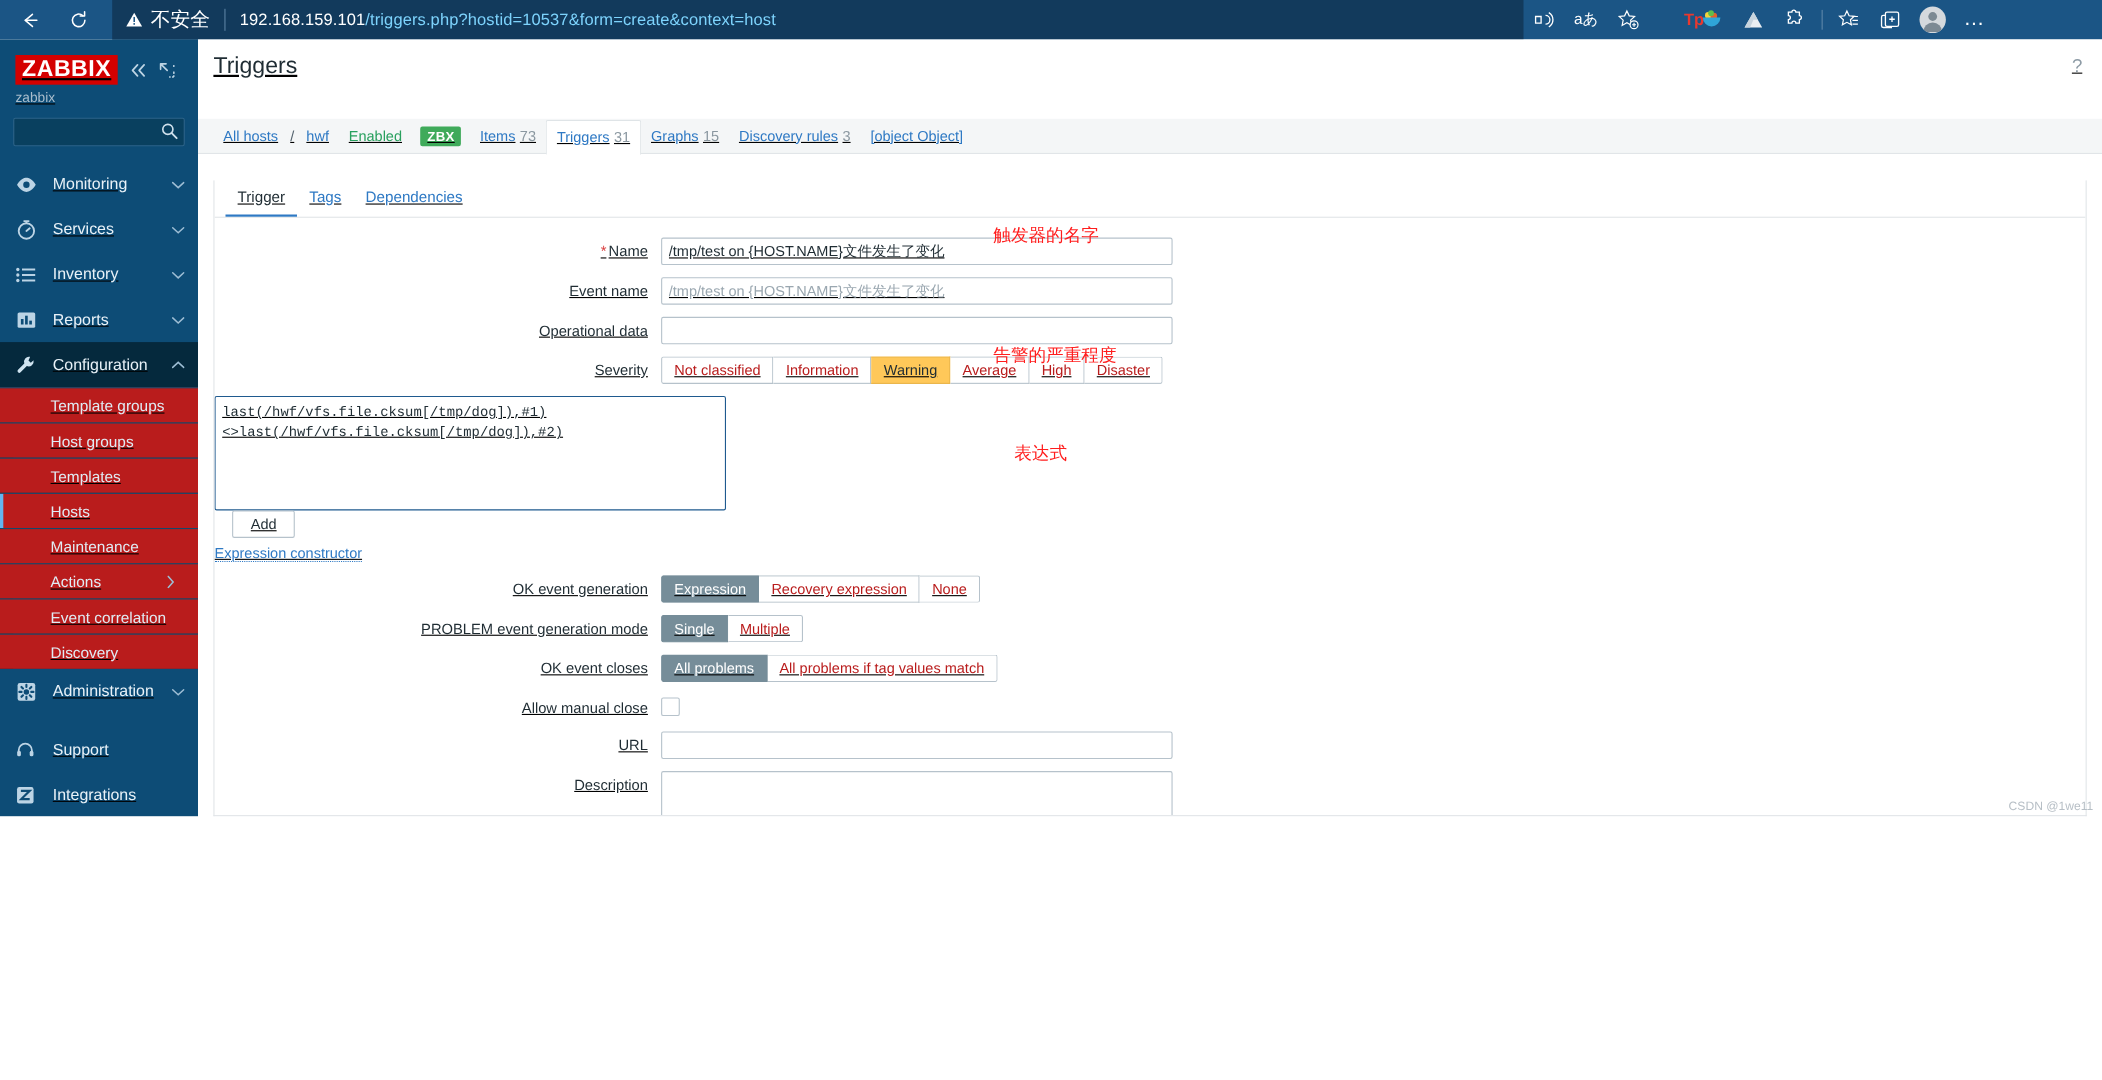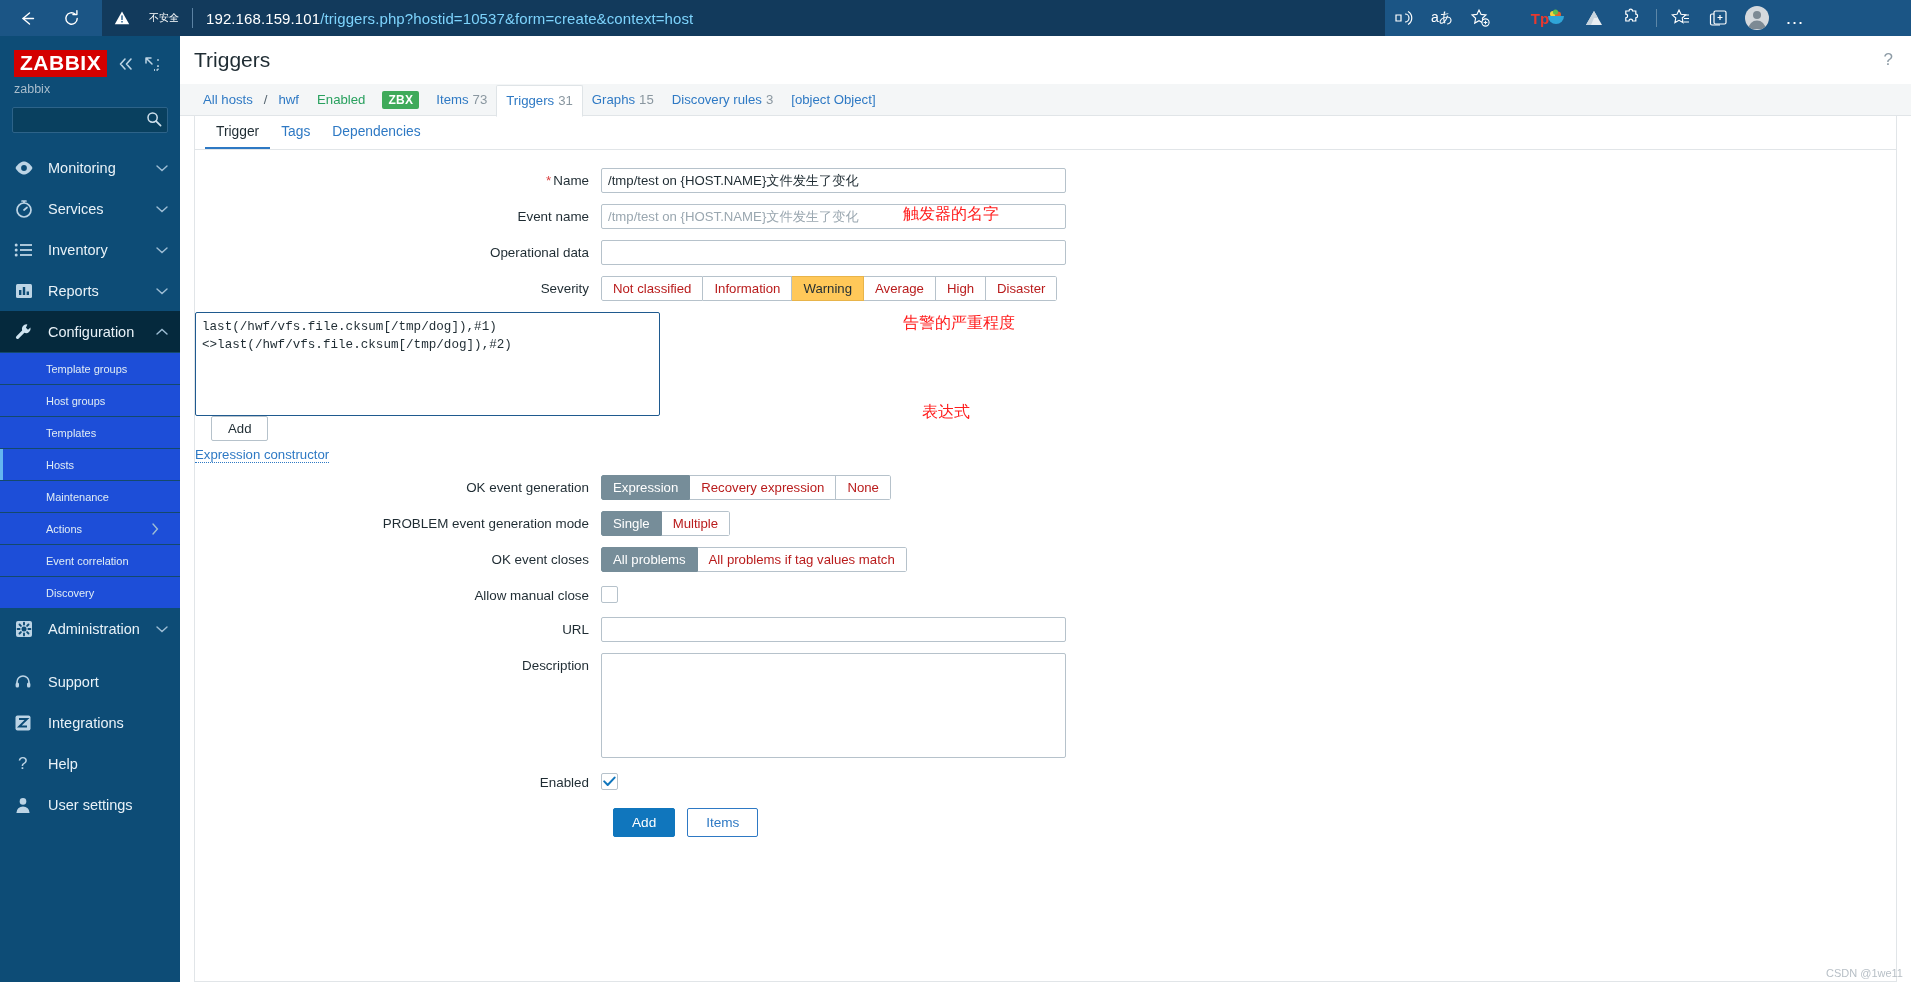--- a/index.html
+++ b/index.html
@@ -16,33 +16,33 @@
     height:36px; background:#1b5585; display:flex; align-items:center;
     position:relative;
   }
   .nav-btns{ display:flex; align-items:center; padding-left:14px; gap:18px; }
   .nav-ico{ width:26px; height:26px; display:flex; align-items:center; justify-content:center; cursor:pointer; }
   .nav-ico svg{ display:block; }
   .addr-wrap{
     margin-left:18px; height:36px; flex:1; display:flex; align-items:center;
     background:#123a5c; padding:0 12px; max-width:1283px;
   }
-  .sec-warn{ display:flex; align-items:center; gap:19px; color:#fff; font-size:10px; }
+  .sec-warn{ display:flex; align-items:center; gap:7px; color:#fff; font-size:18px; }
   .sec-warn .tri{ display:block; }
   .addr-sep{ width:1px; height:20px; background:#5b82a3; margin:0 13px; }
   .url{ font-size:15px; color:#fff; white-space:nowrap; letter-spacing:.1px; }
   .url .dim{ color:#7dd3fc; }
   .tb-right{ display:flex; align-items:center; height:36px; }
   .tb-ico{ width:38px; height:52px; display:flex; align-items:center; justify-content:center; cursor:pointer; color:#fff; }
   .vsep{ width:1px; height:18px; background:#5d87a8; margin:0 5px; }
   .ext-tp{ font-weight:bold; font-size:15px; color:#e8392f; font-family:"Liberation Sans",sans-serif;margin-left:44px; }
   .avatar-c{ width:24px;height:24px;border-radius:50%;background:#d5d9dd;display:flex;align-items:center;justify-content:center;overflow:hidden;}
 
   
-  .app{ display:flex; height:946px; }
+  .app{ display:flex; height:706px;text-decoration:underline; }
 
   
   .sidebar{
     width:180px; background:#0d4c76; flex:0 0 180px; color:#fff;
     position:relative; overflow:hidden;
   }
   .logo-row{ display:flex; align-items:center; padding:14px 0 0 14px; }
   .logo{
     background:#d40000; color:#fff; font-size:21px; font-weight:bold;
     letter-spacing:.5px; padding:1px 6px 2px 6px; line-height:1.15;
@@ -63,32 +63,32 @@
     display:flex; align-items:center; height:41px; padding:0 12px 0 14px;
     cursor:pointer; position:relative; color:#e9f2f8;
   }
   .m-item .m-ico{ width:26px; display:flex; align-items:center; color:#bcd4e5; }
   .m-item .m-label{ font-size:14.5px; flex:1; margin-left:8px; }
   .m-item .m-chev{ color:#9dbdd4; display:flex; align-items:center; }
   .m-item.expanded{ background:#05293d; }
   .submenu{ background:#0b3c5c; border-left:none; }
   .sub-item{
     display:flex; align-items:center; height:32px; padding-left:46px; padding-right:21px;
-    font-size:11px; color:#e0ecf4; cursor:pointer;
-    border-top:1px solid #14496c; position:relative; background:#1d4ed8;
+    font-size:14px; color:#e0ecf4; cursor:pointer;
+    border-top:1px solid #14496c; position:relative; background:#b91c1c;
   }
   .sub-item.active::before{
     content:""; position:absolute; left:0; top:0; bottom:0; width:3px; background:#64b5f0;
   }
   .sub-item .sub-chev{ margin-left:auto; color:#9dbdd4; display:flex; }
   .submenu-wrap{ position:relative; }
   .sub-pad{ position:absolute; left:0; top:0; bottom:0; width:12px; background:#05293d; }
 
   
-  .main{ flex:1; background:#fff; display:flex; flex-direction:column; min-width:0; position:relative; }
+  .main{ flex:1; background:#fff; display:flex; flex-direction:column; min-width:0; position:relative;gap:24px; }
   .page-head{
     height:48px; display:flex; align-items:center; padding:0 18px 0 14px;
     background:#fff;
   }
   .page-title{ font-size:21px; color:#1f2c33; font-weight:normal; }
   .help-q{ margin-left:auto; color:#8e9ca6; font-size:17px; cursor:pointer; }
   .crumbs{
     display:flex; align-items:center; gap:0; padding:0 14px; height:32px;
     background:#f4f6f7; border-bottom:1px solid #e1e5e8;
   }

